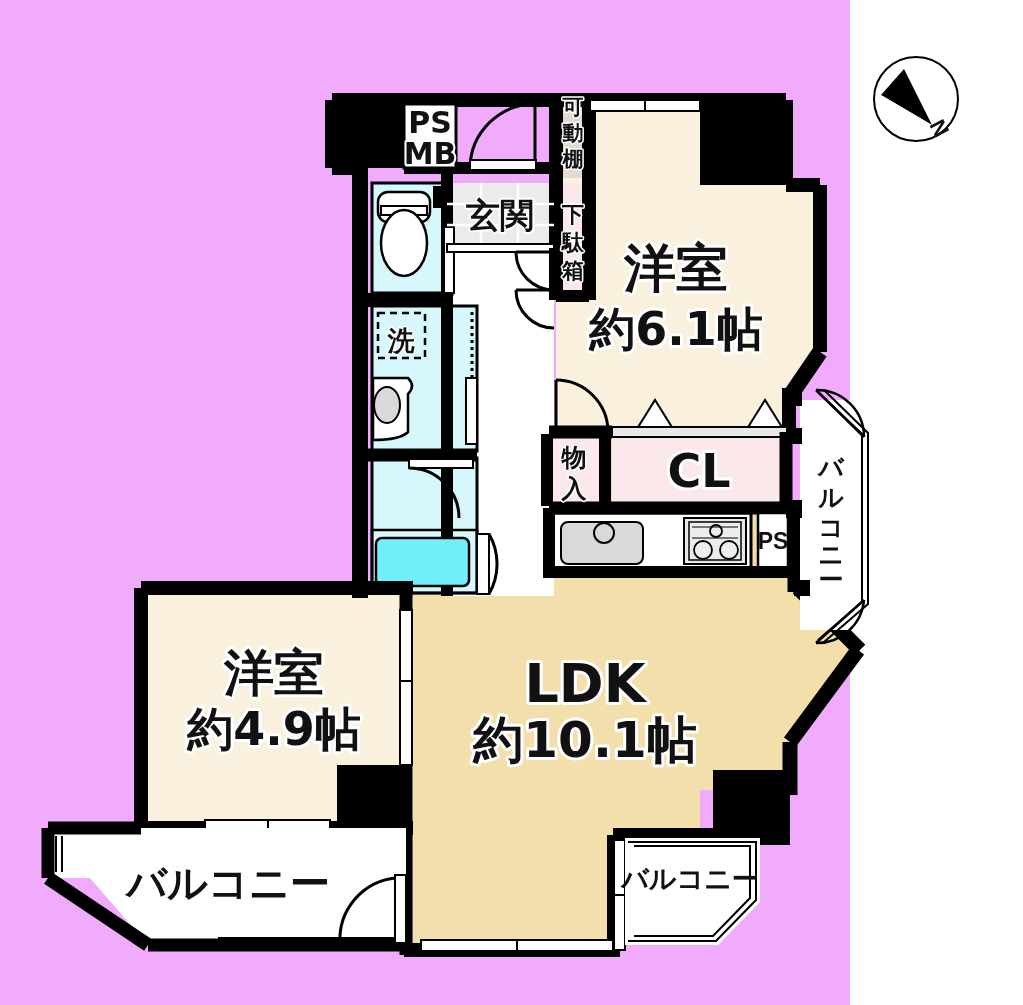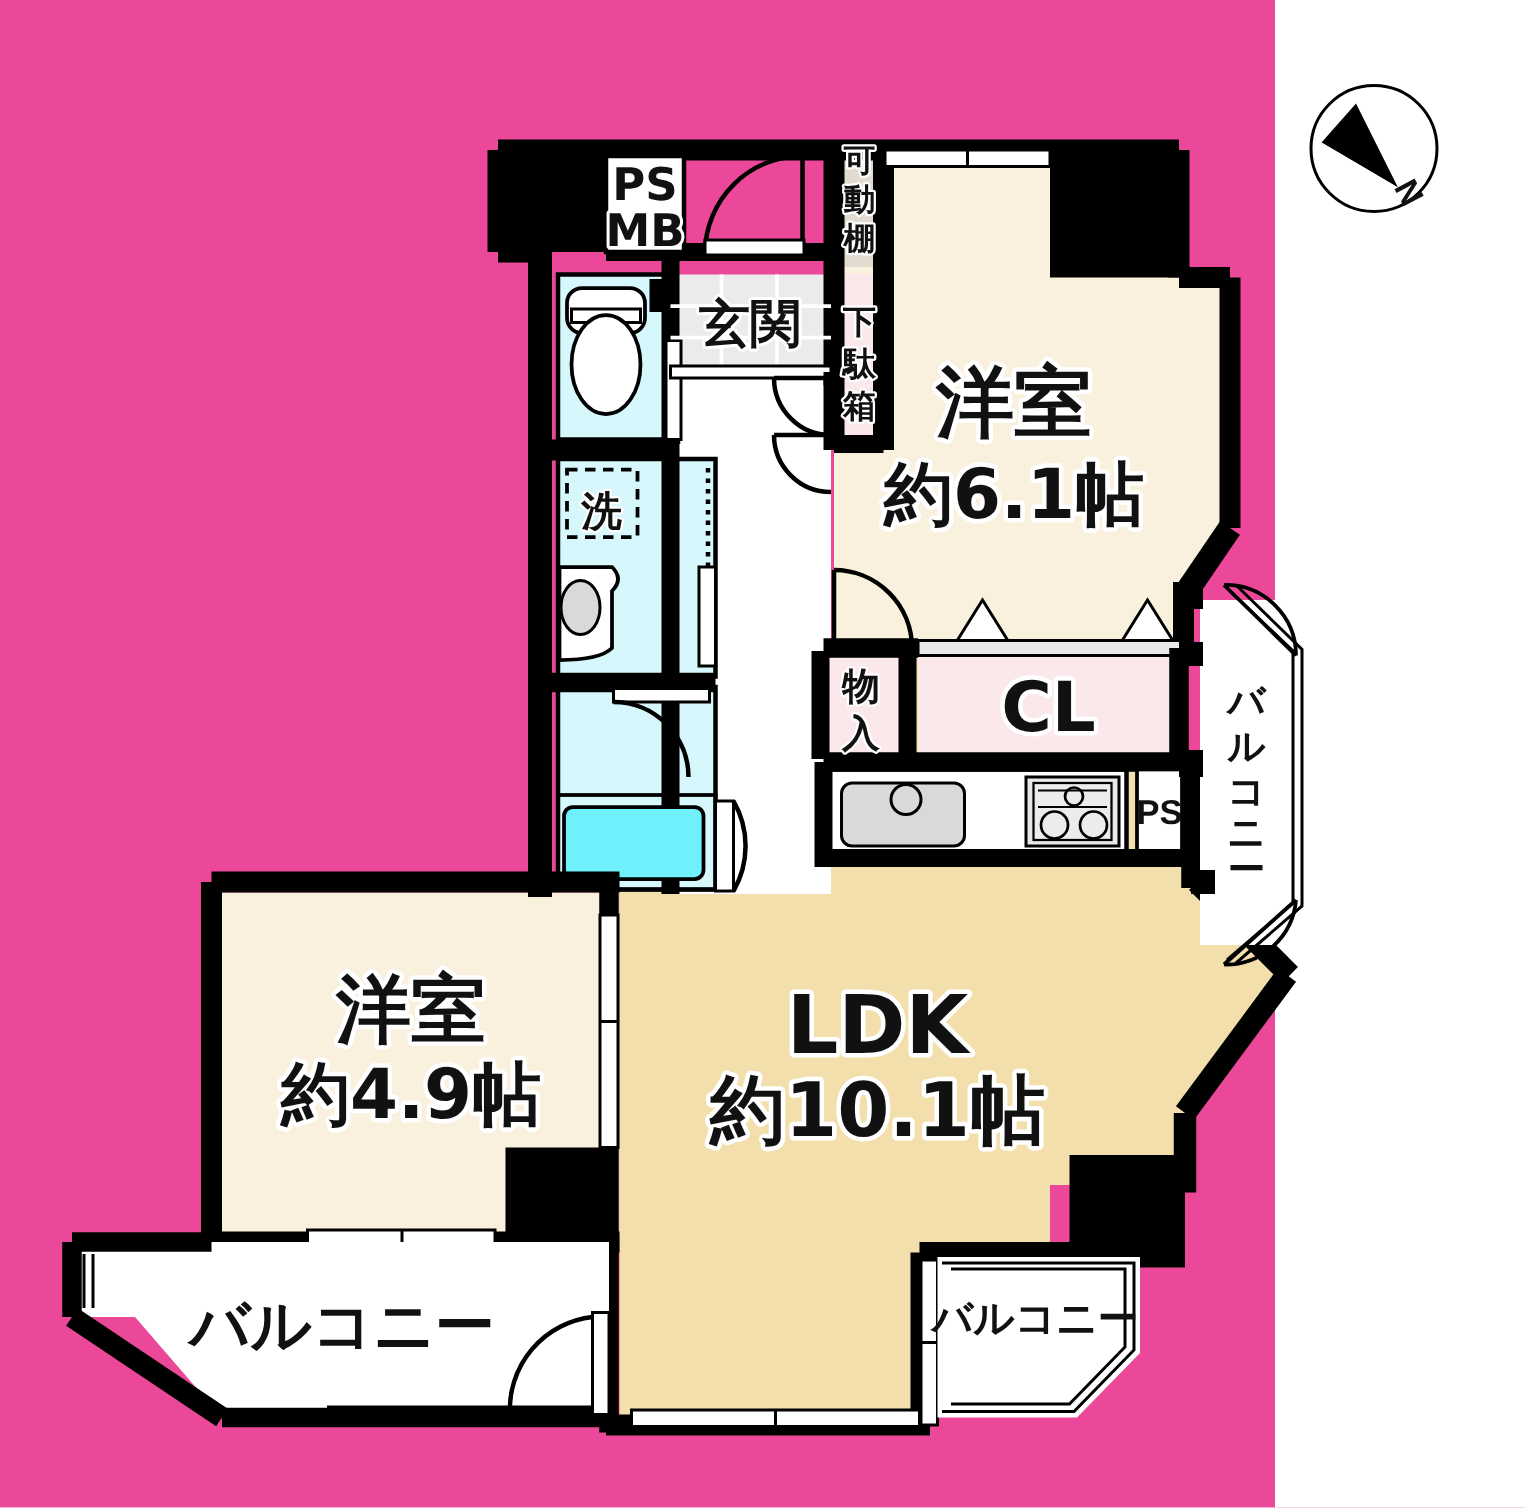--- a/index.html
+++ b/index.html
@@ -1,18 +1,18 @@
 <!DOCTYPE html>
 <html><head>
 <meta charset="utf-8">
 <style>
   html,body{margin:0;padding:0;background:#ffffff;}
   body{width:1023px;height:1005px;overflow:hidden;
        font-family:"Liberation Sans","DejaVu Sans",sans-serif;}
-  #stage{position:relative;width:850px;height:1005px;background:#ec4899;}
+  #stage{position:relative;width:850px;height:1005px;background:#f0abfc;}
   svg{display:block;}
   .lbl{font-family:"DejaVu Sans","Liberation Sans",sans-serif;font-weight:700;
        paint-order:stroke fill;stroke:#ffffff;stroke-width:6px;stroke-linejoin:round;fill:#111111;}
   .lbl-sm{stroke-width:4px;}
   .lbl-xs{stroke-width:3px;}
   .plain{stroke:none;fill:#111;font-weight:700;}
 </style>
 </head>
 <body>
 

